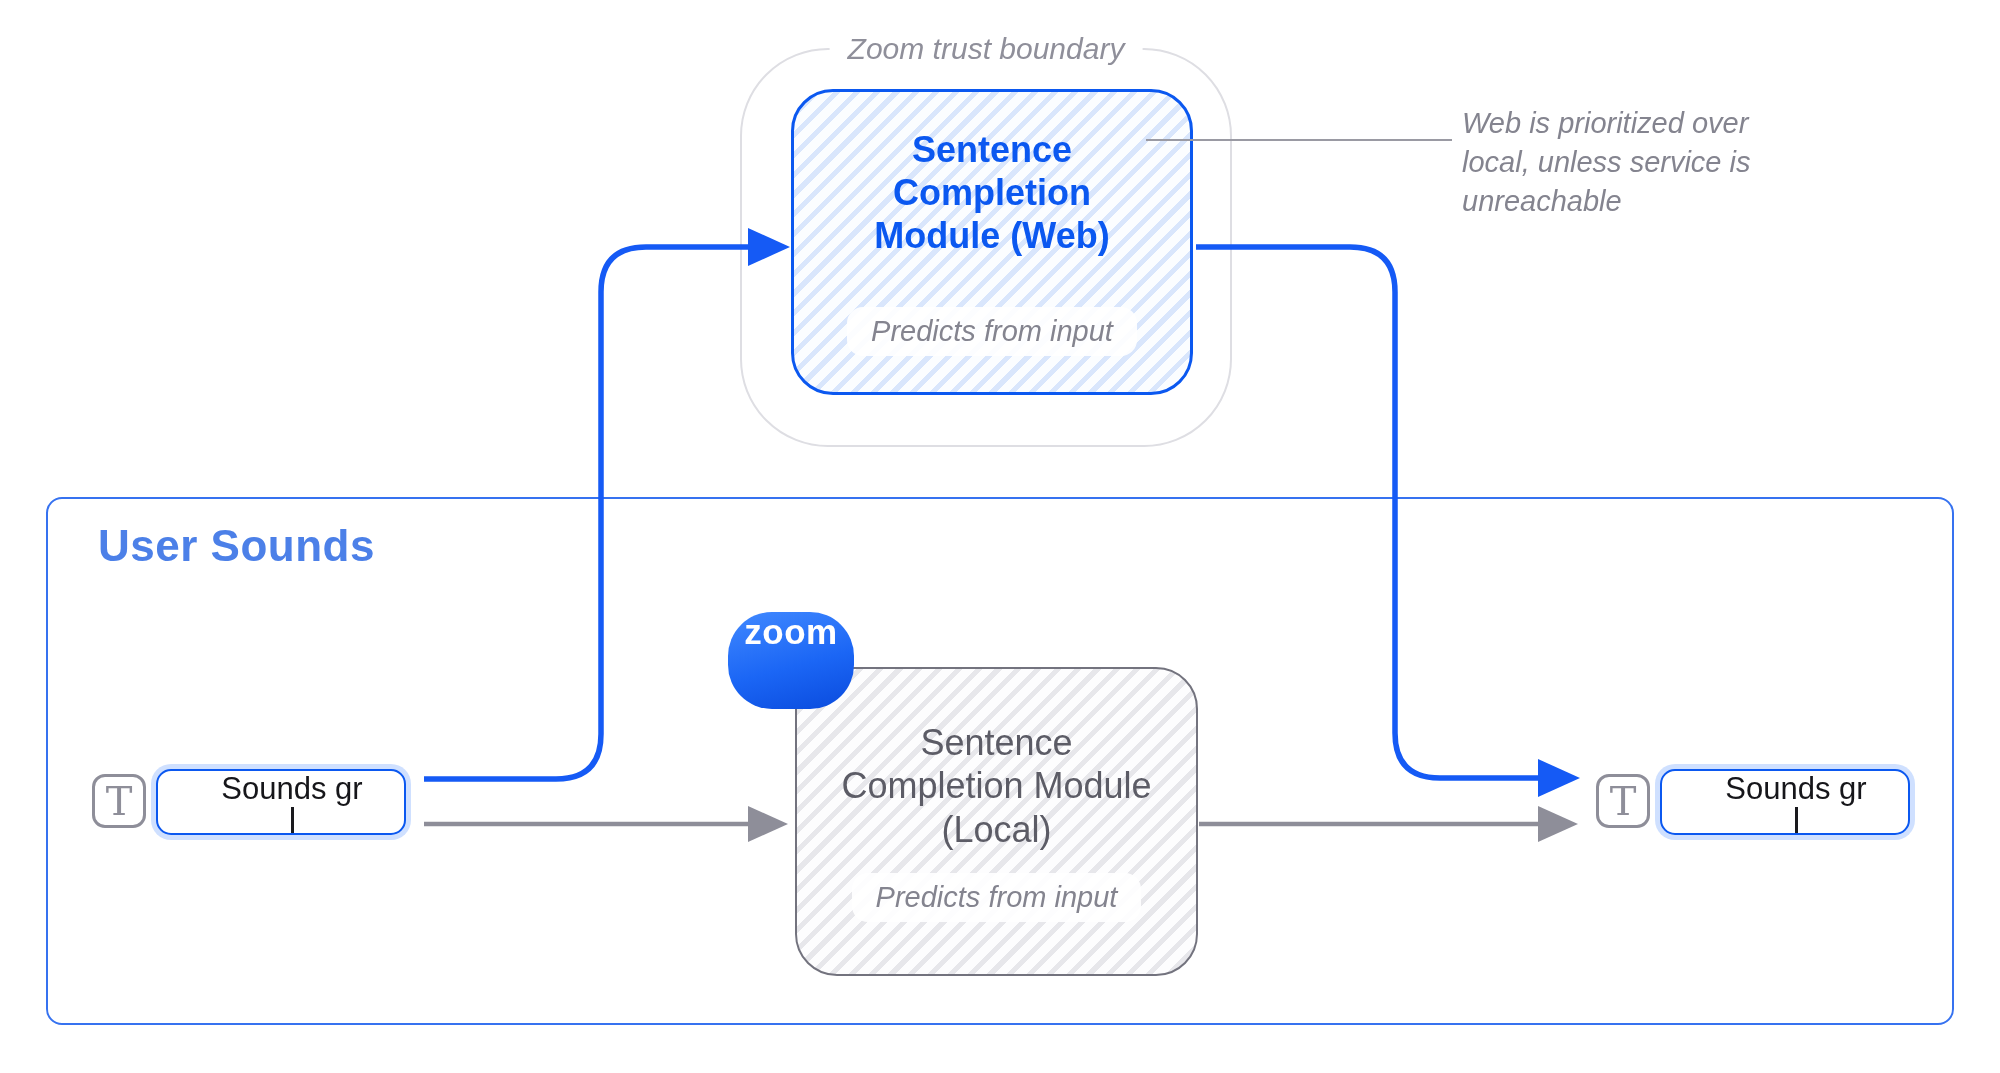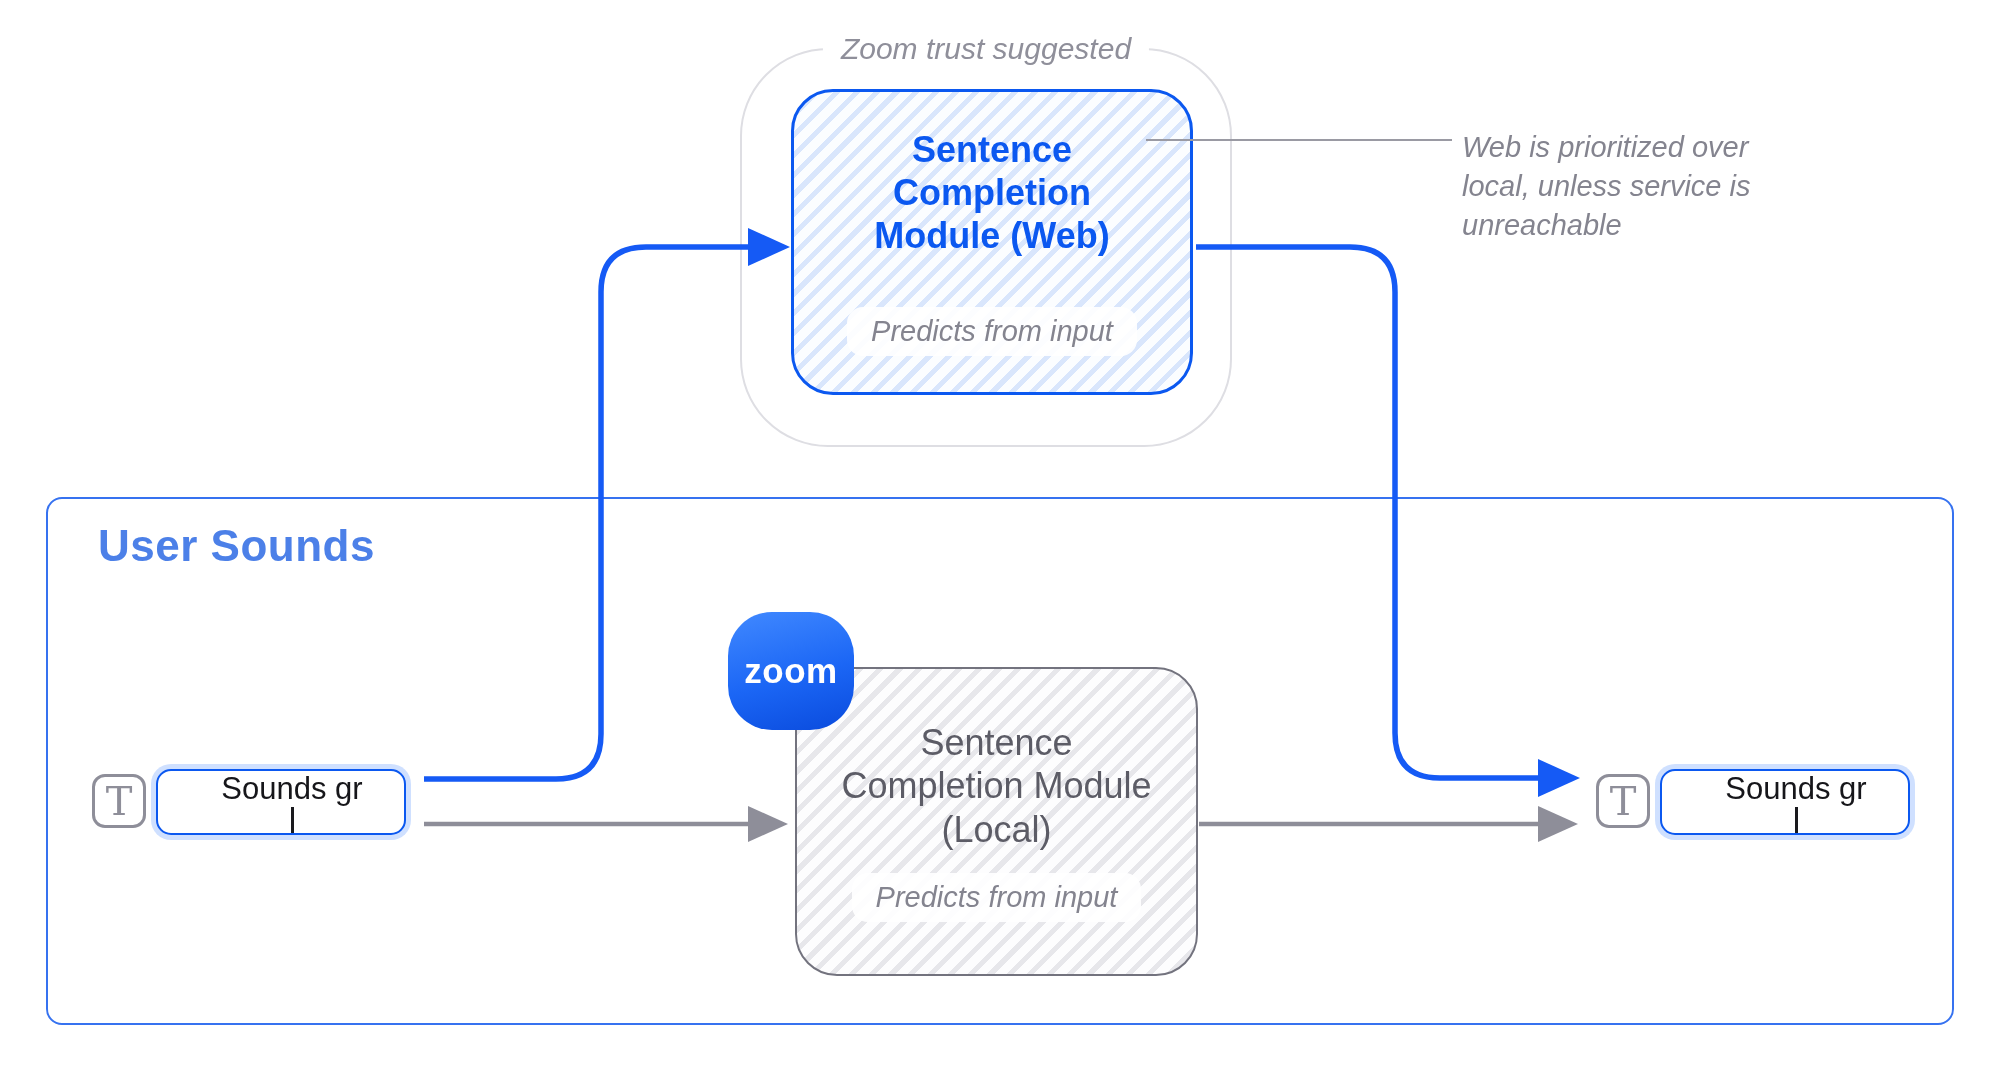--- a/index.html
+++ b/index.html
@@ -41,41 +41,41 @@
   .module-web .module-title{color:#0b58f0;font-weight:bold;}
   .module-local .module-title{color:#5c5c66;font-weight:500;}
   .module-pill{
     margin-top:22px;background:rgba(255,255,255,0.92);border-radius:16px;
     padding:8px 24px;font-style:italic;font-size:29px;color:#84848f;white-space:nowrap;
   }
   
   .annotation{
     position:absolute;font-style:italic;font-size:29px;line-height:39px;color:#84848f;
   }
-  .annotation-web{left:1462px;top:128px;width:330px;font-style:italic;}
+  .annotation-web{left:1462px;top:104px;width:330px;font-style:italic;}
   .annotation-return{left:1425px;top:627px;width:175px;}
   .callout-line{
     position:absolute;left:1146px;top:139px;width:306px;height:0;
     border-top:2px solid #9a9aa3;
   }
   
   .user-device{
     position:absolute;left:46px;top:497px;width:1908px;height:528px;
     border:2px solid #3672f0;border-radius:16px;box-sizing:border-box;
   }
   .user-device-label{
     position:absolute;left:50px;top:22px;
     font-size:44px;font-weight:bold;color:#4c80e8;letter-spacing:0.5px;
   }
   
   .zoom-badge{
-    position:absolute;left:728px;top:612px;width:126px;height:118px;
+    position:absolute;left:728px;top:612px;width:126px;height:97px;
     border-radius:44px;
     background:linear-gradient(165deg,#4189ff 0%,#1b66f5 55%,#0a4bdd 100%);
-    display:flex;align-items:center;justify-content:center;z-index:5;
+    display:flex;justify-content:center;z-index:5;
   }
   .zoom-badge-text{
     color:#ffffff;font-size:35px;font-weight:bold;letter-spacing:0.5px;
   }
   
   .t-icon{
     position:absolute;width:54px;height:54px;box-sizing:border-box;
     border:3.5px solid #8e8e99;border-radius:13px;
     display:flex;align-items:center;justify-content:center;
     color:#8e8e99;font-family:"DejaVu Serif","Liberation Serif",serif;font-size:40px;line-height:1;
@@ -103,21 +103,21 @@
   .arrow-blue-head{fill:#155af5;stroke:none;}
   .arrow-gray{stroke:#8e8e99;stroke-width:4.5;fill:none;}
   .arrow-gray-head{fill:#8e8e99;stroke:none;}
 </style>
 </head>
 <body>
 
 <div id="canvas">
 
   <div class="trust-boundary">
-    <div class="trust-boundary-label">Zoom trust suggested</div>
+    <div class="trust-boundary-label">Zoom trust boundary</div>
   </div>
 
   <div class="module module-web">
     <div class="module-title">Sentence Completion Module (Web)</div>
     <div class="module-pill">Predicts from input</div>
   </div>
 
   <div class="callout-line"></div>
   <div class="annotation annotation-web">Web is prioritized over local, unless service is unreachable</div>
 

